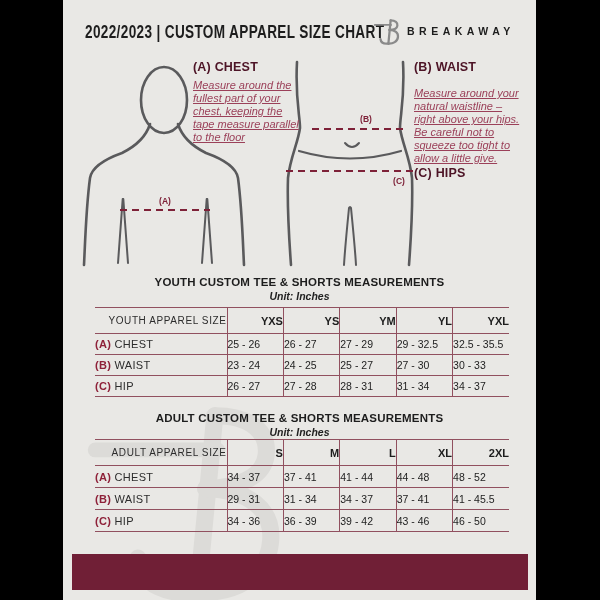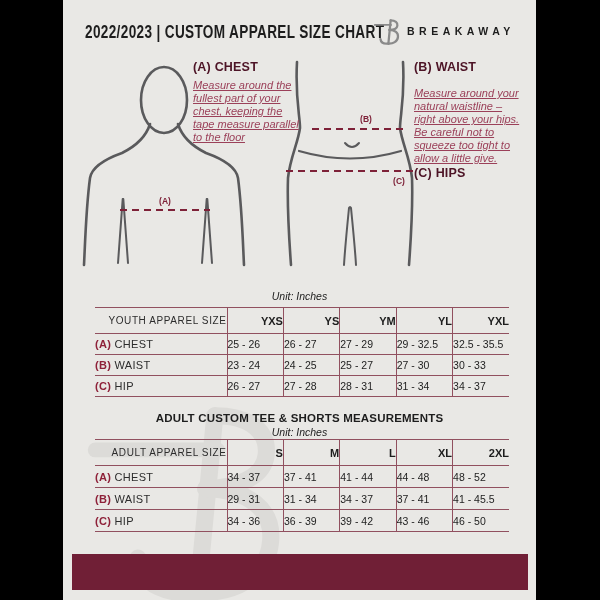--- a/index.html
+++ b/index.html
@@ -17,21 +17,21 @@
   .hdr-brand{position:absolute;left:344px;top:25px;font-weight:bold;font-size:10.5px;
              letter-spacing:4.5px;color:#1d1d1d;white-space:nowrap;}
 
   
   .fig{position:absolute;}
   .g-head{position:absolute;font-weight:bold;font-size:12.5px;color:#4d1426;letter-spacing:.2px;}
   .g-body{position:absolute;font-style:italic;font-size:11px;line-height:13px;color:#9b4059;white-space:pre-line;text-decoration:underline;}
 
   
   .tbl-title{position:absolute;left:0;width:473px;text-align:center;font-weight:bold;font-size:11.5px;color:#1d1d1d;letter-spacing:.2px;}
-  .tbl-unit{position:absolute;left:0;width:473px;text-align:center;font-weight:normal;font-style:italic;font-size:10.5px;color:#222;}
+  .tbl-unit{position:absolute;left:0;width:473px;text-align:center;font-weight:bold;font-style:italic;font-size:10.5px;color:#222;}
   table.size{position:absolute;left:32px;width:414px;border-collapse:collapse;table-layout:fixed;
              border-top:1.5px solid #91505f;border-bottom:1.5px solid #91505f;}
   table.size th,table.size td{padding:0;vertical-align:middle;}
   table.size thead tr{height:26px;}
   table.size tbody tr{border-top:1.3px solid #91505f;}
   table.youth tbody tr{height:21px;}
   table.adult tbody tr{height:22px;}
   th.lbl-h{font-size:10px;font-weight:400;color:#2c2c2c;text-align:right;padding-left:9px;letter-spacing:.6px;}
   th.size-h{font-size:11px;font-weight:bold;color:#1d1d1d;text-align:right;border-left:1px solid #91505f;}
   td.lbl{text-align:left;padding-left:9px;font-size:11px;color:#2c2c2c;letter-spacing:.3px;}
@@ -105,20 +105,21 @@
     <div class="g-head" style="left:351px;top:60px">(B) WAIST</div>
     <div class="g-body" style="left:351px;top:87px;width:118px">Measure around your
 natural waistline –
 right above your hips.
 Be careful not to
 squeeze too tight to
 allow a little give.</div>
 
     <div class="g-head" style="left:351px;top:166px">(C) HIPS</div>
 
+    <div class="tbl-title" style="top:276px">YOUTH CUSTOM TEE &amp; SHORTS MEASUREMENTS</div>
     <div class="tbl-unit" style="top:290px">Unit: Inches</div>
 
     <table class="size youth" style="top:307px">
       <colgroup>
           <col style="width:132px">
           <col style="width:56.4px">
           <col style="width:56.4px">
           <col style="width:56.4px">
           <col style="width:56.4px">
           <col style="width:56.4px">

